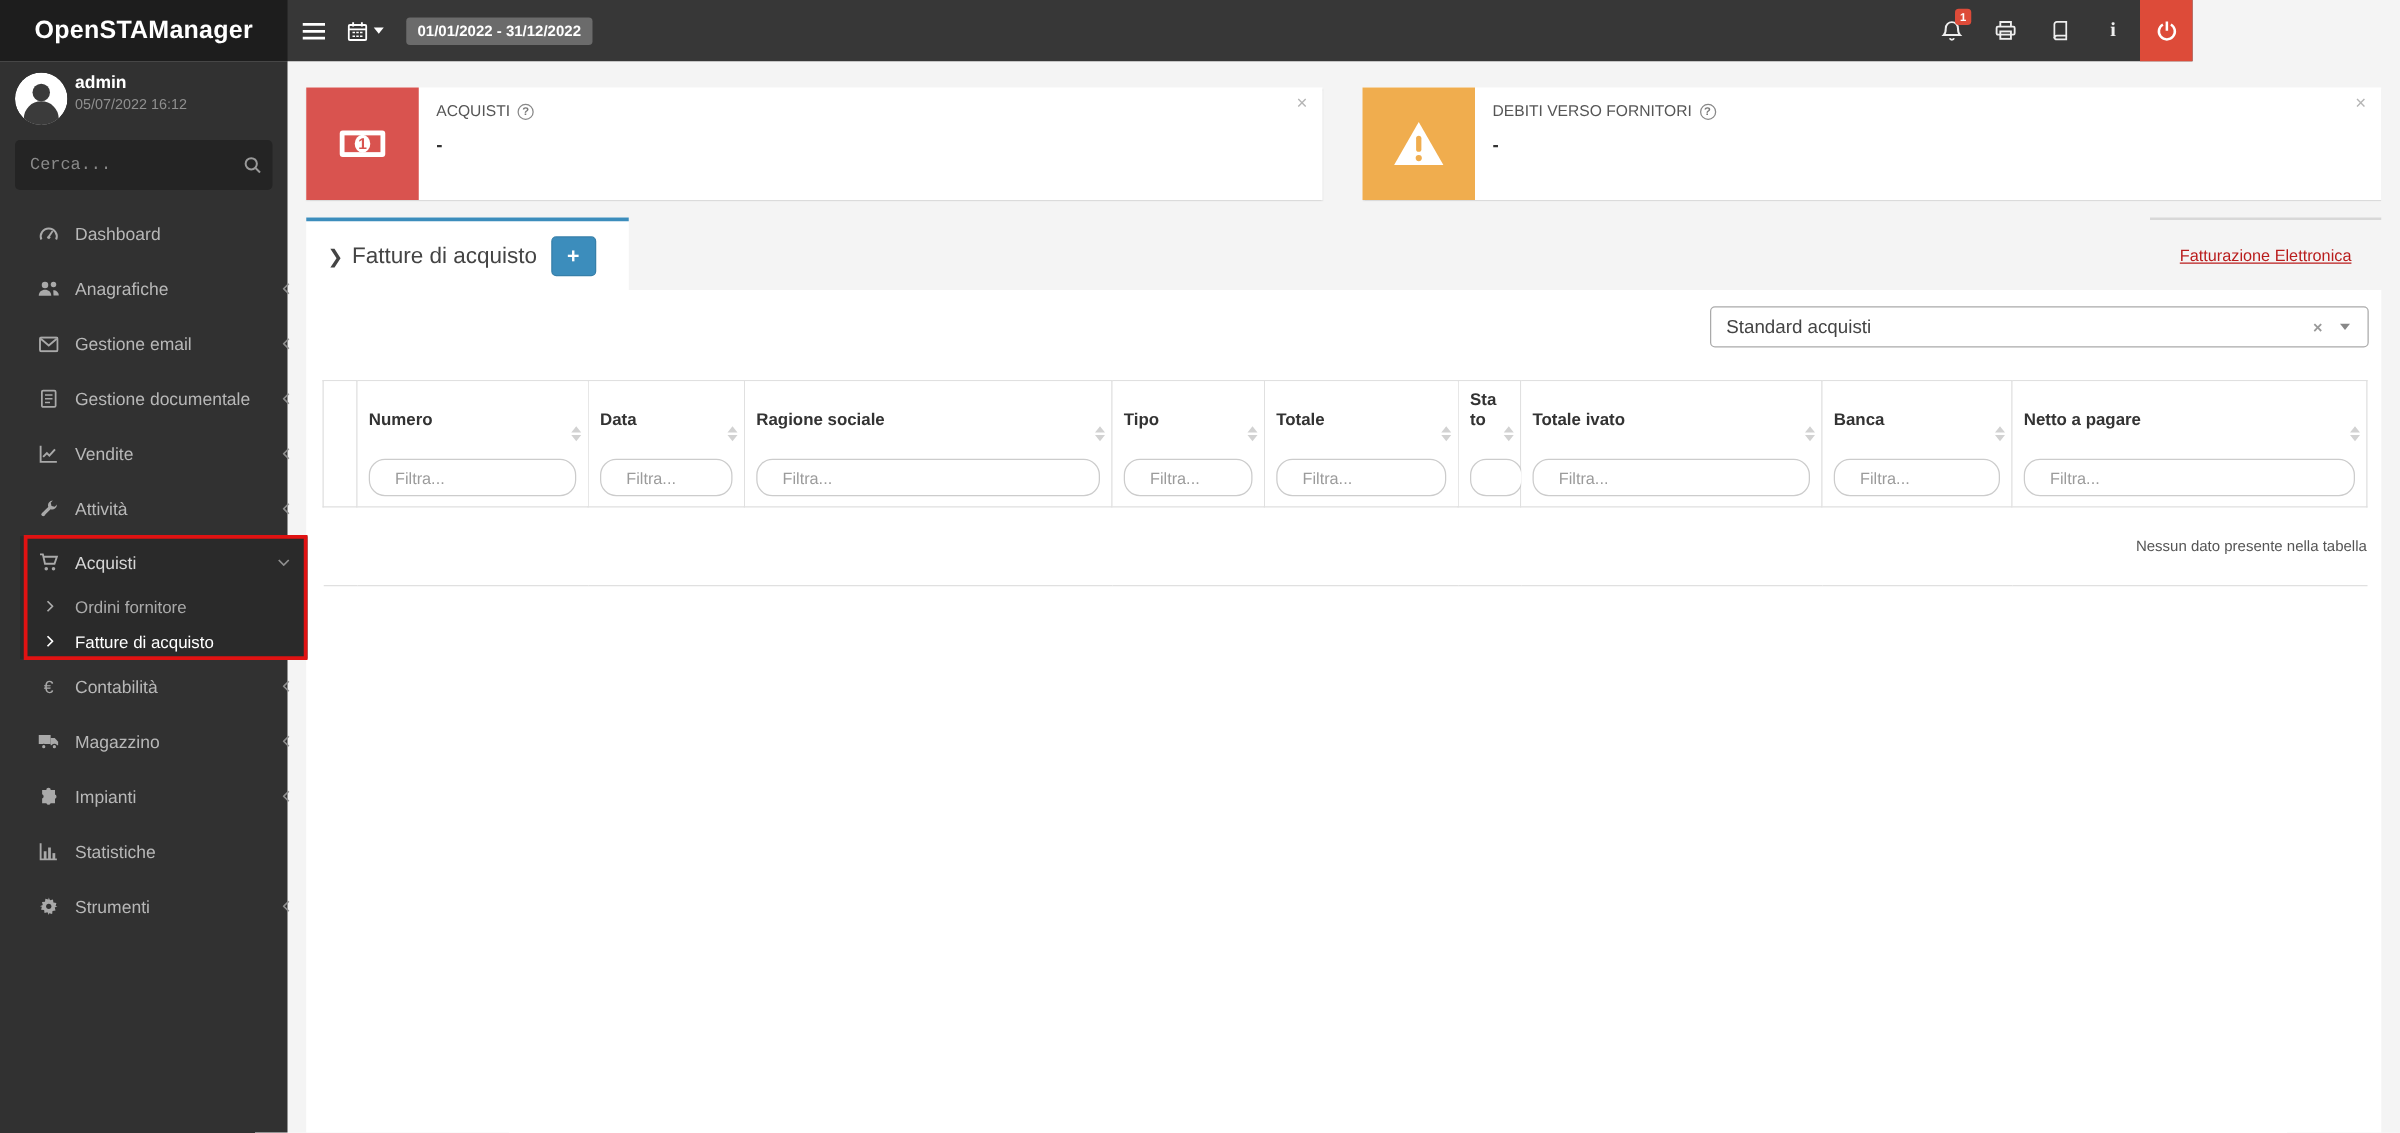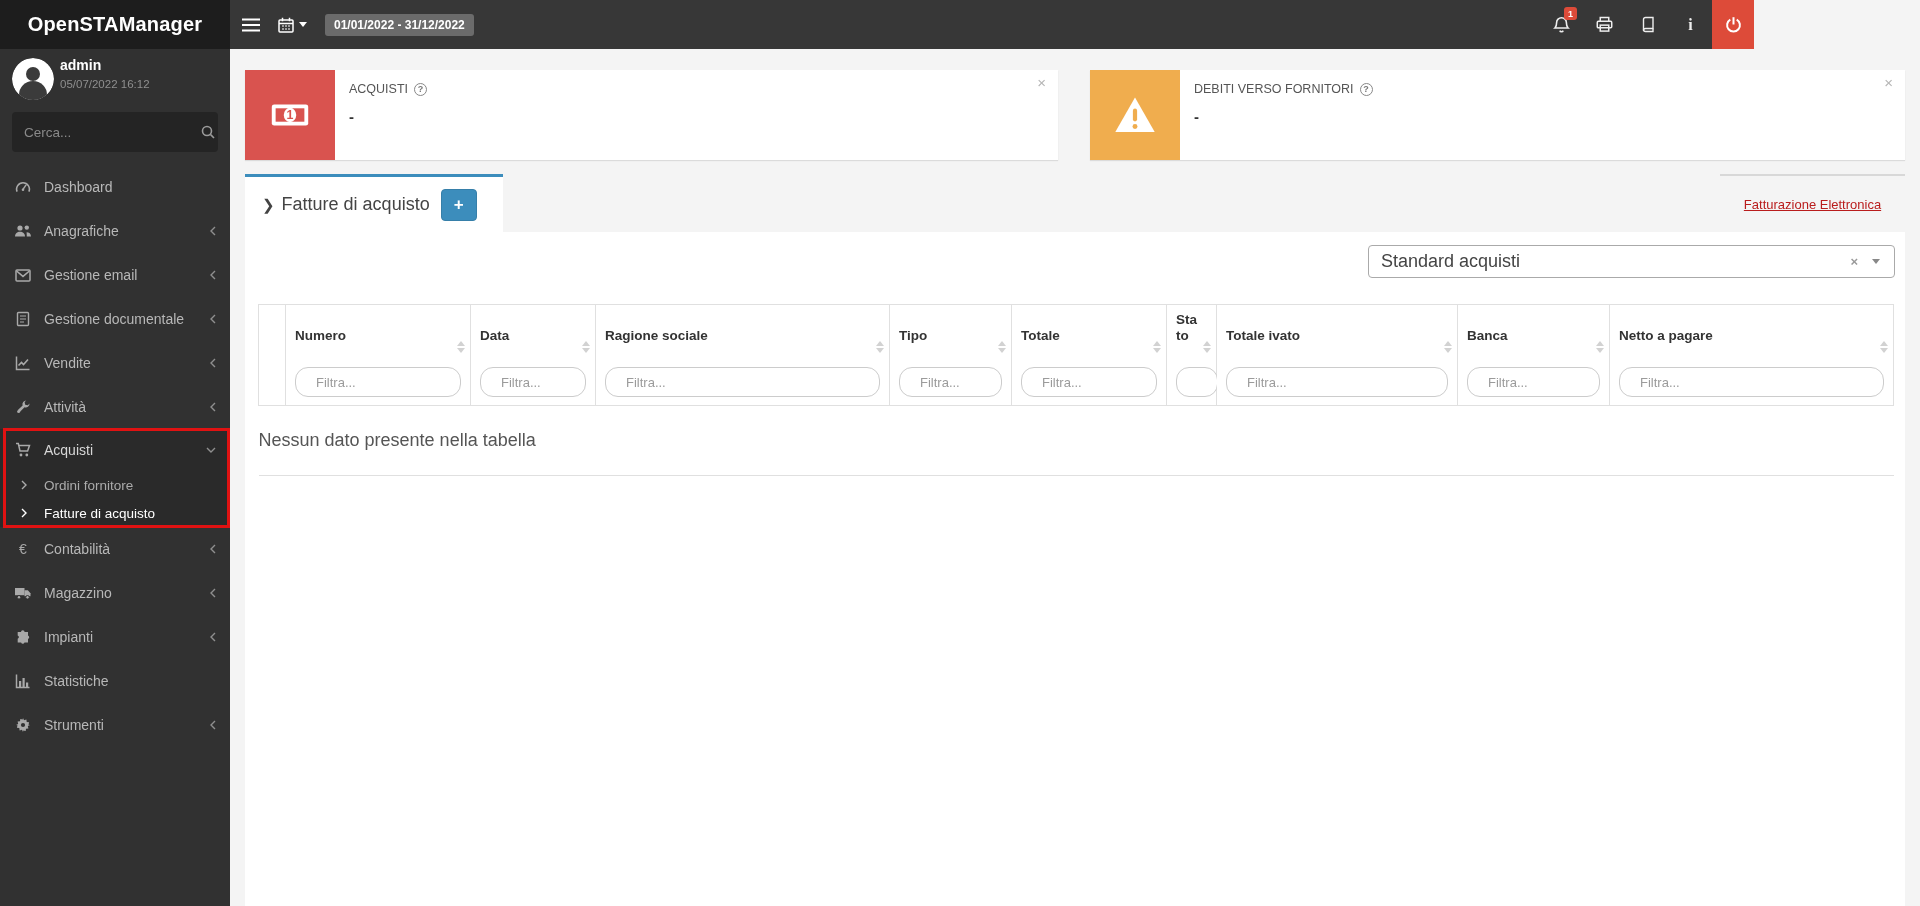--- a/index.html
+++ b/index.html
@@ -23,24 +23,24 @@
 
   
   .sidebar { position:absolute; left:0; top:49px; width:230px; height:857px; background:#313131; z-index:20; }
   .user-panel { position:relative; height:63px; }
   .user-avatar { position:absolute; left:12px; top:9px; width:42px; height:42px; border-radius:50%; overflow:hidden; }
   .user-meta { position:absolute; left:60px; top:8px; width:158px; text-align:left; }
   .user-name { color:#fff; font-size:14px; font-weight:bold; }
   .user-date { color:#8f8f8f; font-size:11.5px; margin-top:5px; }
   .search-box { position:absolute; left:12px; top:63px; width:206px; height:40px; background:#242424; border-radius:4px;
                 display:flex; align-items:center; padding:0 12px; }
-  .search-box input { flex:1; background:transparent; border:none; outline:none; color:#eab308; font-size:13.5px; font-family:Liberation Sans, sans-serif; }
+  .search-box input { flex:1; background:transparent; border:none; outline:none; color:#eab308; font-size:13.5px; font-family:Liberation Mono, monospace; }
   .search-box input::placeholder { color:#8a8a8a; }
   .search-go { color:#9a9a9a; display:flex; cursor:pointer; }
-  .menu { position:absolute; left:0; top:116px; width:230px; }
+  .menu { position:absolute; left:16px; top:116px; width:230px; }
   .menu-item { height:44px; display:flex; align-items:center; padding:0 14px; color:#b8b8b8; font-size:14px; cursor:pointer; position:relative; }
   .mi-icon { width:18px; display:flex; justify-content:center; color:#a9a9a9; }
   .mi-label { margin-left:12px; flex:1; white-space:nowrap; }
   .mi-chev { color:#8f8f8f; display:flex; }
   .menu-group { position:relative; background:#2a2a2a; }
   .menu-group .menu-item { height:42px; color:#d6d6d6; }
   .submenu-item { height:28px; display:flex; align-items:center; padding:0 14px 0 21px; color:#ababab; font-size:13.5px; cursor:pointer; }
   .submenu-item .sub-label { margin-left:17px; }
   .submenu-item.active { color:#fff; }
   .highlight-annotation { position:absolute; left:3px; top:-1px; width:227px; height:100px; border:3px solid #e01212; pointer-events:none; z-index:40; }
@@ -66,35 +66,35 @@
   .tab-title { font-size:18px; color:#444; white-space:nowrap; }
   .add-btn { margin-left:11px; width:36px; height:32px; background:#3c8dbc; border:1px solid #367fa9; border-radius:4px;
              color:#fff; font-size:17px; font-weight:bold; display:flex; align-items:center; justify-content:center; cursor:pointer; }
   .tab-right { position:absolute; left:1490px; top:125px; width:185px; height:58px; border-top:2px solid #d8d8d8;
                display:flex; align-items:center; justify-content:center; }
   .tab-link { color:#b91c1c; font-size:13px; cursor:pointer;text-decoration:underline; }
 
   .panel { position:absolute; left:15px; top:183px; width:1660px; height:674px; background:#fff; }
   .select2 { position:absolute; right:10px; top:13px; width:527px; height:33px; border:1px solid #aaa; border-radius:4px;
              background:#fff; display:flex; align-items:center; padding:0 8px 0 12px; cursor:pointer; }
-  .select2-value { flex:1; font-size:18px; color:#444; }
+  .select2-value { flex:1; font-size:15px; color:#444; }
   .select2-clear { color:#999; font-size:13px; font-weight:bold; padding:0 14px; cursor:pointer; }
   .select2-caret { width:0; height:0; border-left:4px solid transparent; border-right:4px solid transparent; border-top:5px solid #888; margin-right:6px; }
 
   table.dt { position:absolute; left:13px; top:72px; width:1635px; border-collapse:collapse; table-layout:fixed; }
   .dt th { border:1px solid #e0e0e0; vertical-align:bottom; padding:7px 9px 8px 9px; height:86px; position:relative;
            text-align:left; font-size:13.5px; color:#333; background:#fff; cursor:pointer; }
   .th-label { font-weight:bold; line-height:1.15; margin-bottom:24px; padding-right:8px; word-wrap:break-word; }
   .sort { position:absolute; right:5px; bottom:52px; display:flex; flex-direction:column; gap:2px; }
   .sort-asc { width:0; height:0; border-left:4px solid transparent; border-right:4px solid transparent; border-bottom:5px solid #d2d2d2; }
   .sort-desc { width:0; height:0; border-left:4px solid transparent; border-right:4px solid transparent; border-top:5px solid #d2d2d2; }
   .dt input.filter { width:100%; height:30px; border:1px solid #ccc; border-radius:13px; padding:0 20px; font-size:13px;
                      font-family:inherit; color:#555; outline:none; }
   .dt input.filter::placeholder { color:#9b9b9b; }
-  .dt td.empty { border-top:1px solid #e0e0e0; border-bottom:1px solid #e0e0e0; text-align:left; font-size:18px;
+  .dt td.empty { border-top:1px solid #e0e0e0; border-bottom:1px solid #e0e0e0; text-align:right; font-size:12px;
                  color:#555; padding:24px 0; background:#fff; }
   .c0{width:27px}.c1{width:185px}.c2{width:125px}.c3{width:294px}.c4{width:122px}.c5{width:155px}.c6{width:50px}.c7{width:241px}.c8{width:152px}.c9{width:284px}
 </style>
 </head>
 <body>
 
 <div class="topbar">
   <div class="logo">OpenSTAManager</div>
 
   <div class="tb-left">

